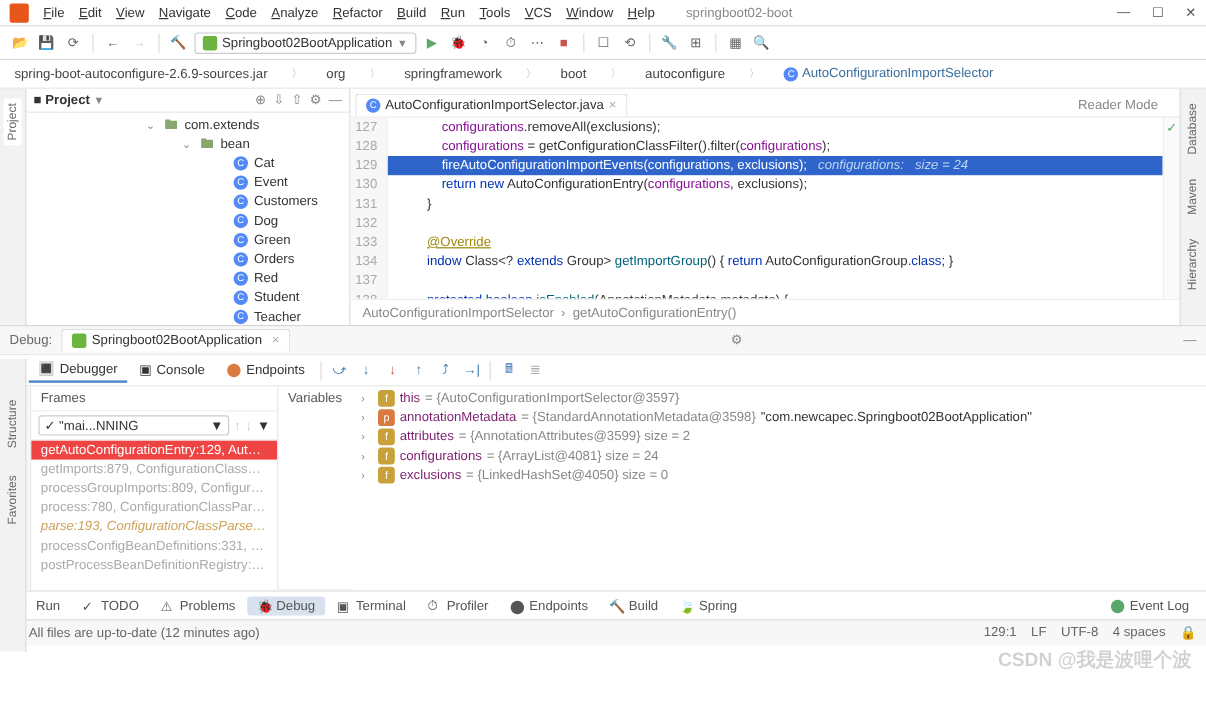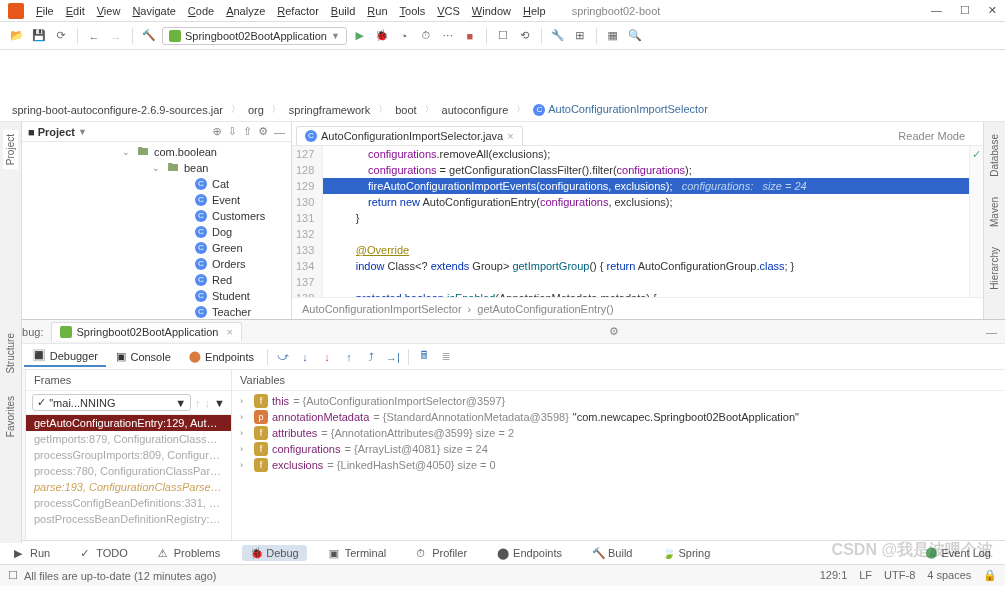--- a/index.html
+++ b/index.html
@@ -10,21 +10,21 @@
 .menubar .mi u { text-decoration:underline; }
 .menubar .title { margin-left:20px; color:#888; }
 .menubar .winbtns { margin-left:auto; display:flex; gap:18px; font-size:14px; color:#555;}
 .toolbar { display:flex; align-items:center; height:28px; padding:0 8px; border-bottom:1px solid #ddd; gap:4px;}
 .tb { width:18px; height:18px; display:flex; align-items:center; justify-content:center; color:#666; cursor:pointer; }
 .tb.sep { width:1px; background:#ddd; margin:0 3px; height:16px;}
 .runcfg { display:flex; align-items:center; border:1px solid #ccc; border-radius:3px; padding:2px 6px; gap:4px; }
 .runcfg .sbicon { width:12px; height:12px; background:#6db33f; border-radius:2px;}
 .runcfg .dd { color:#888; font-size:9px;}
 .run-green { color:#59a869;} .bug-green{color:#59a869;} .stop-red{color:#c75450;}
-.breadcrumbs { display:flex; align-items:center; height:24px; padding:0 8px; border-bottom:1px solid #e8e8e8; gap:4px; color:#444;margin-top:48px;}
+.breadcrumbs { display:flex; align-items:center; height:24px; padding:0 8px; border-bottom:1px solid #e8e8e8; gap:16px; color:#444;}
 .bc { padding:1px 4px; } .bc-sep{color:#aaa; font-size:9px;}
 .bc.last { color:#3b6e9f; }
 .bc .cicon{display:inline-block;width:12px;height:12px;background:#548af7;border-radius:50%;margin-right:3px;vertical-align:middle;font-size:8px;color:#fff;text-align:center;line-height:12px;}
 .main { display:flex; height:197px; }
 .leftstrip, .rightstrip { width:22px; background:#f2f2f2; border-right:1px solid #ddd; display:flex; flex-direction:column; align-items:center; padding-top:8px; gap:12px;}
 .rightstrip{border-right:none;border-left:1px solid #ddd;}
 .vtab { writing-mode:vertical-rl; transform:rotate(180deg); font-size:10px; color:#666; padding:4px 2px; cursor:pointer;}
 .vtab.active{background:#fff;}
 .projpanel { width:270px; border-right:1px solid #ddd; display:flex; flex-direction:column;}
 .projhdr { display:flex; align-items:center; padding:3px 6px; border-bottom:1px solid #e8e8e8; gap:6px;}
@@ -65,30 +65,30 @@
 .dtbtn{width:20px;height:20px;display:flex;align-items:center;justify-content:center;color:#3b75b5;cursor:pointer;}
 .dbgbody{display:flex;height:170px;}
 .dbgside{width:26px;background:#f7f7f7;border-right:1px solid #e8e8e8;display:flex;flex-direction:column;align-items:center;padding-top:4px;gap:6px;}
 .dbgside .b{width:18px;height:18px;display:flex;align-items:center;justify-content:center;cursor:pointer;}
 .frames{width:206px;border-right:1px solid #e8e8e8;display:flex;flex-direction:column;}
 .frames .fhdr,.vars .vhdr{padding:4px 8px;border-bottom:1px solid #eee;color:#555;}
 .frames .ftb{display:flex;align-items:center;padding:3px 6px;gap:4px;border-bottom:1px solid #eee;}
 .frames .ftb .fdd{border:1px solid #ccc;border-radius:3px;padding:1px 4px;display:flex;align-items:center;gap:3px;flex:1;}
 .frames .flist{overflow:hidden;flex:1;}
 .fitem{padding:2px 8px;white-space:nowrap;overflow:hidden;text-overflow:ellipsis;color:#444;cursor:pointer;}
-.fitem.sel{background:#7f1d1d;color:#fff;}
+.fitem.sel{background:#ef4444;color:#fff;}
 .fitem.lib{color:#aaa;} .fitem.lib2{color:#cba25a;font-style:italic;}
-.vars{flex:1;display:flex;flex-direction:column;}
+.vars{flex:1;display:flex;flex-direction:row;}
 .vlist{flex:1;padding:2px 0;overflow:auto;}
 .vitem{display:flex;align-items:center;padding:1px 8px;gap:4px;}
 .vitem .arr{width:10px;color:#888;font-size:9px;}
 .vbadge{width:14px;height:14px;border-radius:3px;display:flex;align-items:center;justify-content:center;font-size:9px;color:#fff;}
 .vb-f{background:#c9a13b;} .vb-p{background:#d97b3e;}
 .vname{color:#7a1f6e;} .vval{color:#888;} .vstr{color:#333;}
-.bottombar{display:flex;align-items:center;height:24px;border-top:1px solid #ddd;padding:0 6px;gap:14px;}
+.bottombar{display:flex;align-items:center;height:24px;border-top:1px solid #ddd;padding:0 6px;gap:2px;}
 .bitem{display:flex;align-items:center;padding:2px 8px;gap:4px;cursor:pointer;color:#555;}
 .bitem.active{background:#d8e2ee;border-radius:3px;}
 .bitem .bicon{width:12px;height:12px;}
 .statusbar{display:flex;align-items:center;height:22px;border-top:1px solid #ddd;padding:0 8px;color:#666;background:#f7f7f7;}
 .statusbar .right{margin-left:auto;display:flex;gap:12px;}
 .watermark{position:absolute;right:12px;bottom:28px;color:rgba(0,0,0,0.18);font-size:16px;font-weight:bold;pointer-events:none;}
 .ecode .checkbar{width:14px;background:#fafafa;border-left:1px solid #eee;display:flex;justify-content:center;padding-top:2px;}
 </style>
 </head>
 <body>
@@ -165,21 +165,21 @@
       <span class="hicon">⊕</span>
       <span class="hicon">⇩</span>
       <span class="hicon">⇧</span>
       <span class="hicon">⚙</span>
       <span class="hicon">—</span>
     </div>
     <div class="tree">
       <div class="tnode d1">
           <span class="arr">⌄</span>
           <span class="ficon dir-icon">🖿</span>
-          <span>com.boolean</span>
+          <span>com.extends</span>
         </div>
       <div class="tnode d2">
           <span class="arr">⌄</span>
           <span class="ficon dir-icon">🖿</span>
           <span>bean</span>
         </div>
       <div id="treeclasses">
           <div class="tnode d3">
             <span class="arr"></span>
             <span class="ficon">

